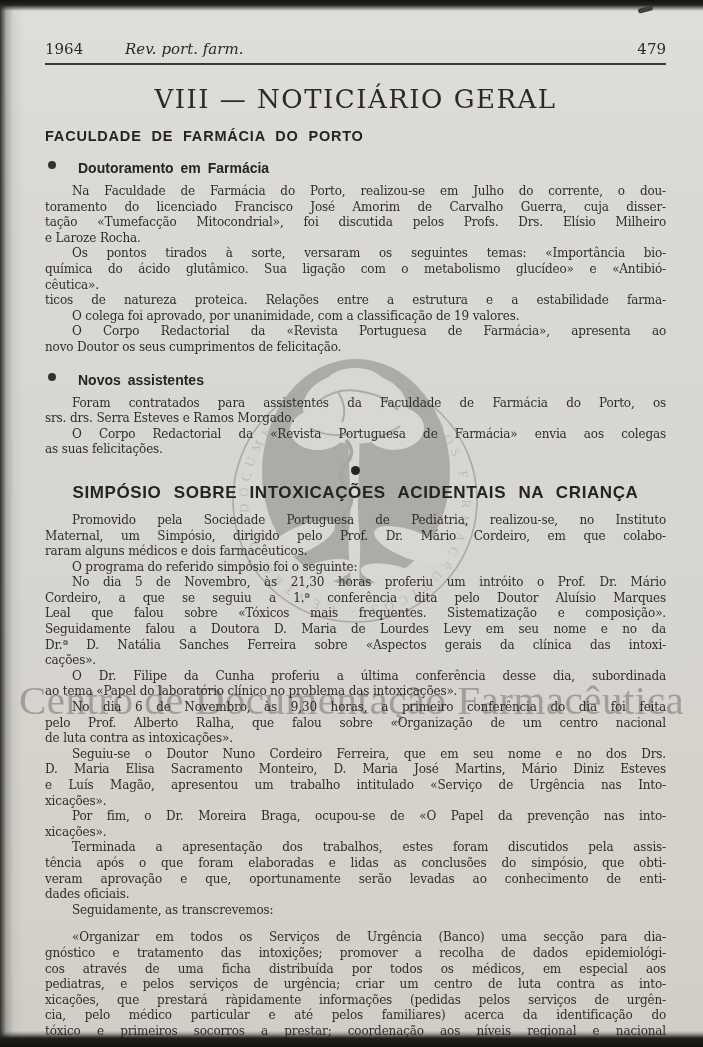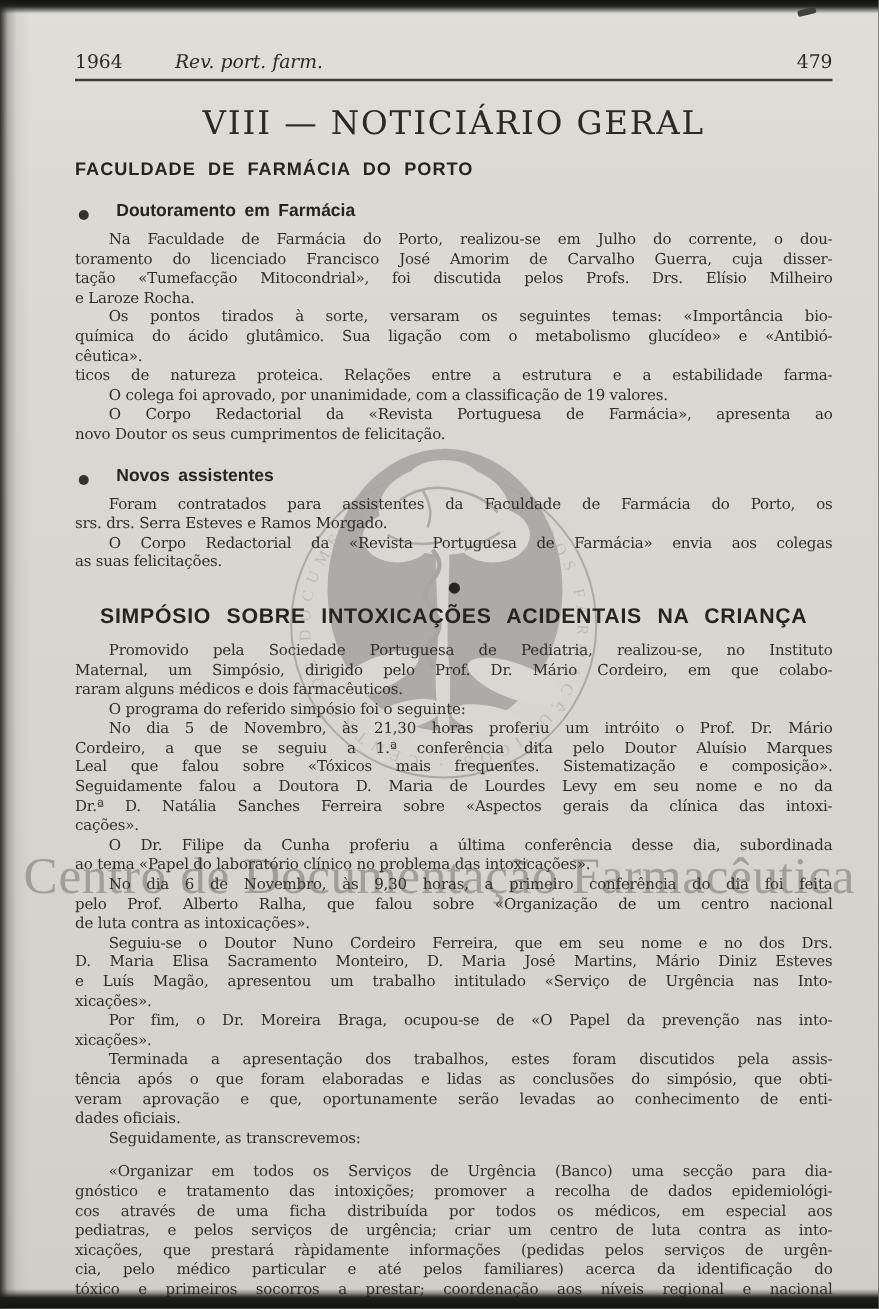--- a/index.html
+++ b/index.html
@@ -19,33 +19,33 @@
     transform:rotate(-14deg);border-radius:2px;z-index:7;}
 
   
   .stamp-svg{position:absolute;inset:0;z-index:1;pointer-events:none;}
   .wm{position:absolute;left:50%;transform:translateX(-50%);white-space:nowrap;z-index:2;
     font-family:"Liberation Serif",serif;color:rgba(120,119,114,.58);pointer-events:none;}
   .wm1{top:676px;font-size:41px;letter-spacing:.5px;}
   .wm2{top:697px;font-size:38px;letter-spacing:.5px;}
 
   
-  .content{position:absolute;top:40px;left:0;right:0;z-index:4;padding:0 37px 0 60px;}
+  .content{position:absolute;top:40px;left:0;right:0;z-index:4;padding:0 37px 0 45px;}
   .runhead{display:flex;align-items:baseline;font-size:15px;color:#2c2a26;}
   .runhead .side{width:80px;}
   .runhead .center{flex:1;text-align:left;font-style:italic;}
   .runhead .right{width:80px;text-align:right;}
   .head-rule{border:0;border-top:2px solid #3a3833;margin:5px 0 0 0;}
 
   .doc-title{text-align:center;font-size:26px;font-weight:400;letter-spacing:1.5px;
     color:#2b2925;margin-top:19px;line-height:30px;}
   .faculty{font-family:"Liberation Sans",sans-serif;font-weight:700;
     font-size:14.5px;letter-spacing:.8px;word-spacing:5px;color:#26241f;margin-top:14px;}
 
-  .bullet-heading{display:flex;align-items:flex-end;margin:16px 0 8px 0;
+  .bullet-heading{display:flex;align-items:flex-start;margin:16px 0 8px 0;
     font-family:"Liberation Sans",sans-serif;font-weight:700;font-size:14px;
     word-spacing:3px;color:#26241f;}
   .bullet-heading .dot{width:8px;height:8px;border-radius:50%;background:#35332e;
     margin:1px 22px 0 3px;flex:0 0 auto;}
 
   .para{font-size:12px;line-height:15.6px;letter-spacing:-.15px;}
   .line{text-align:justify;text-align-last:justify;}
   .line.first{text-indent:27px;}
   .line.lastline{text-align-last:left;}
   .gap-before{margin-top:12px;}

